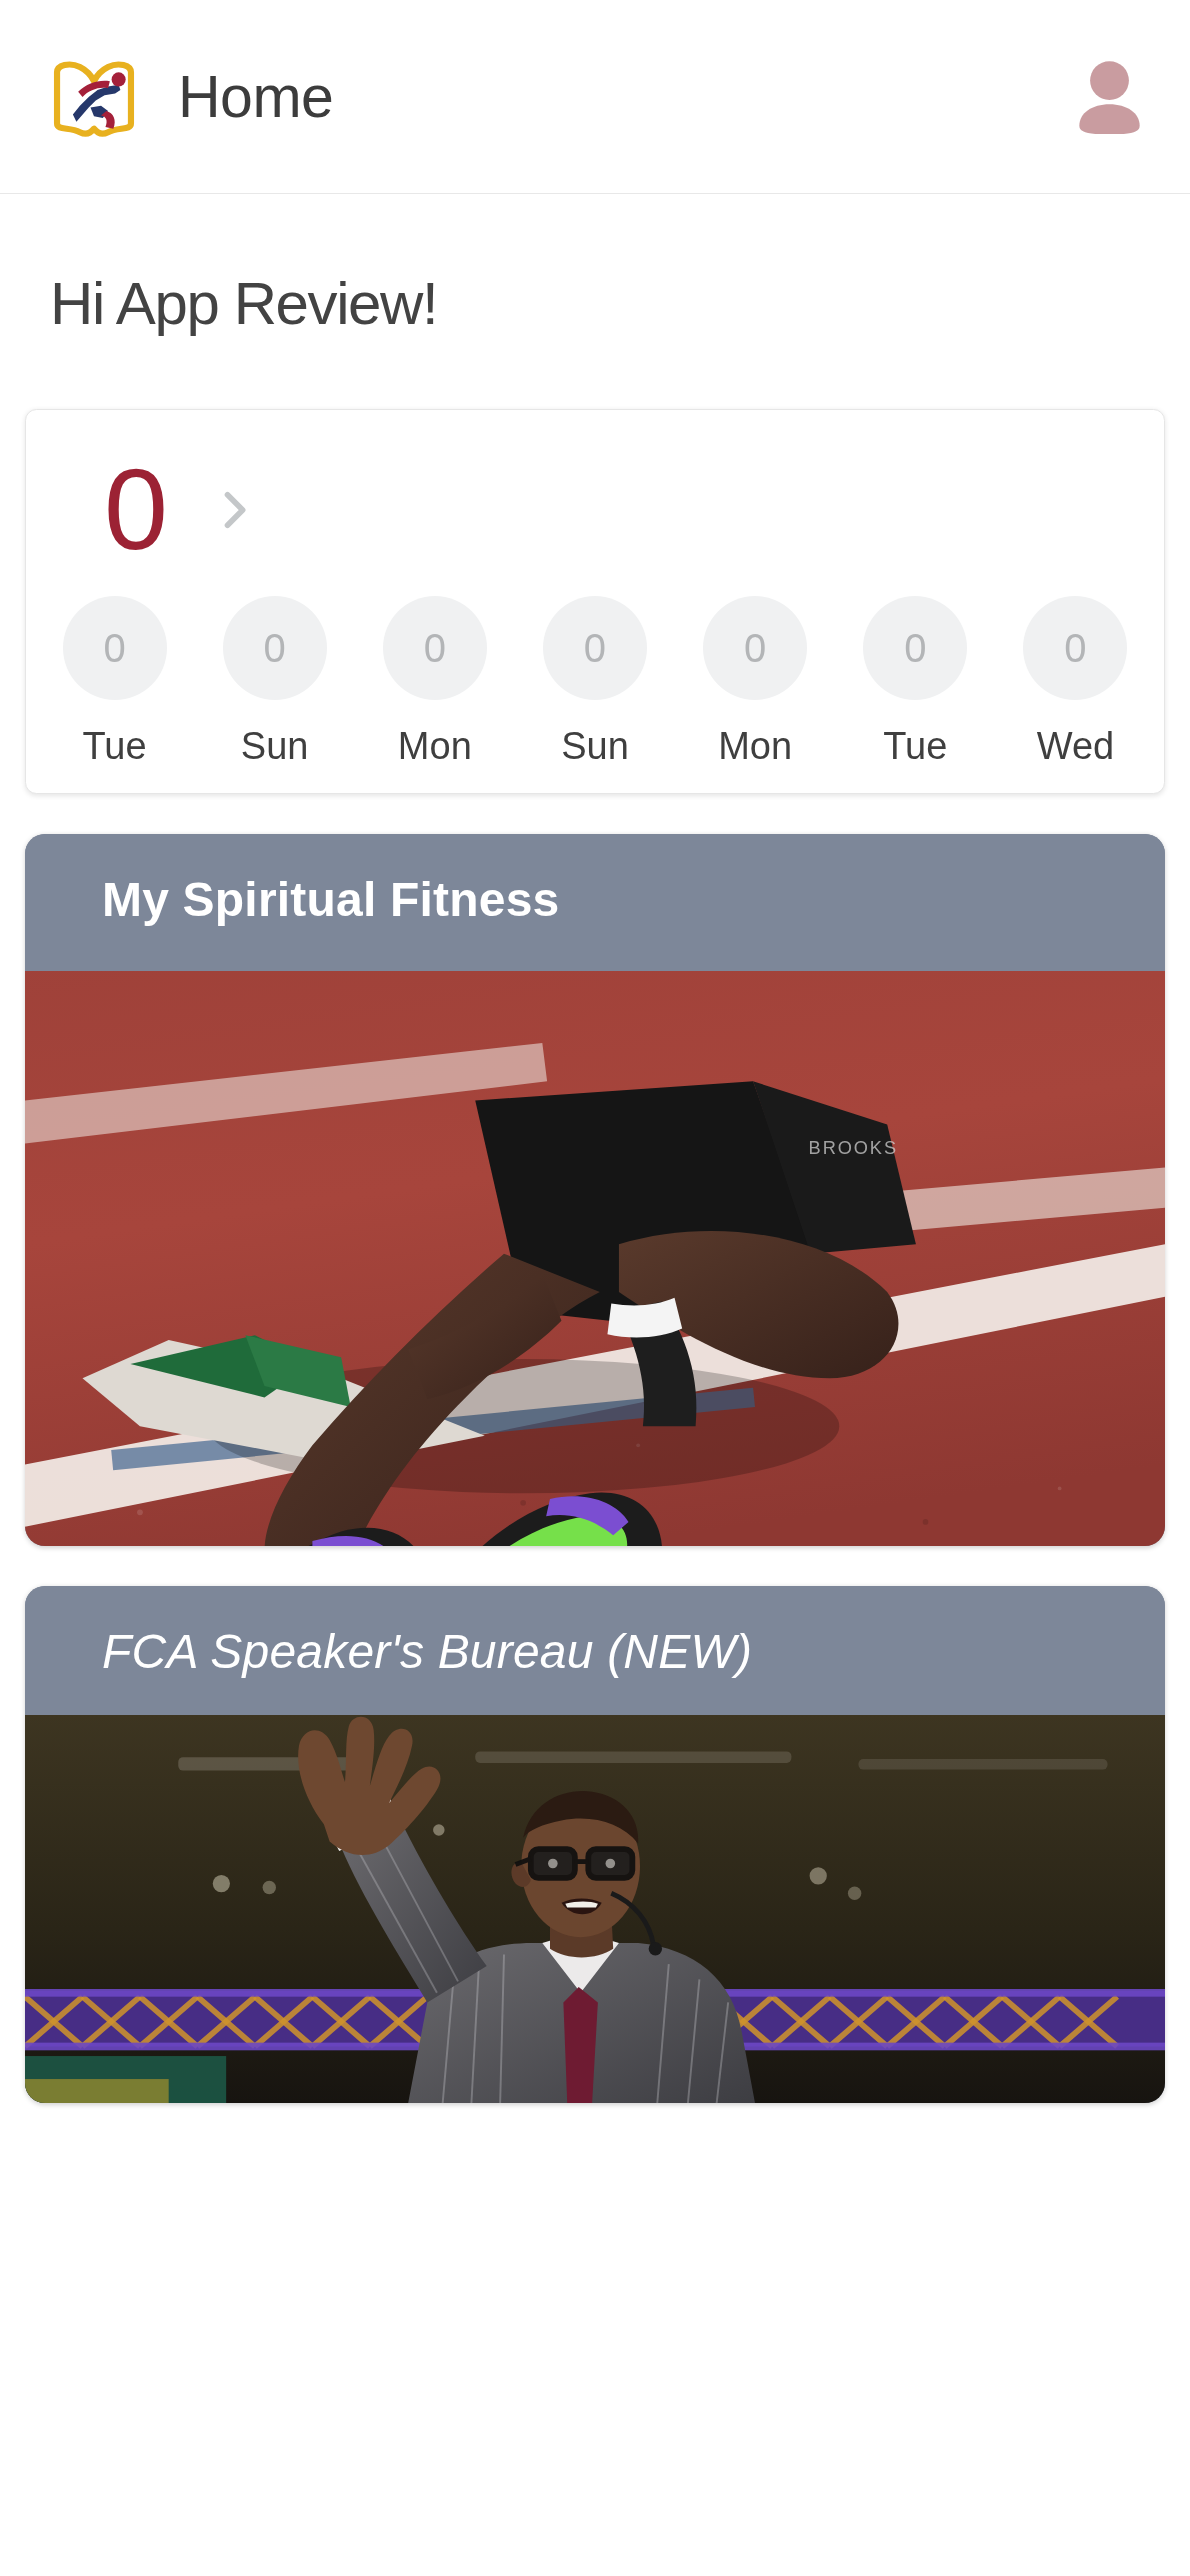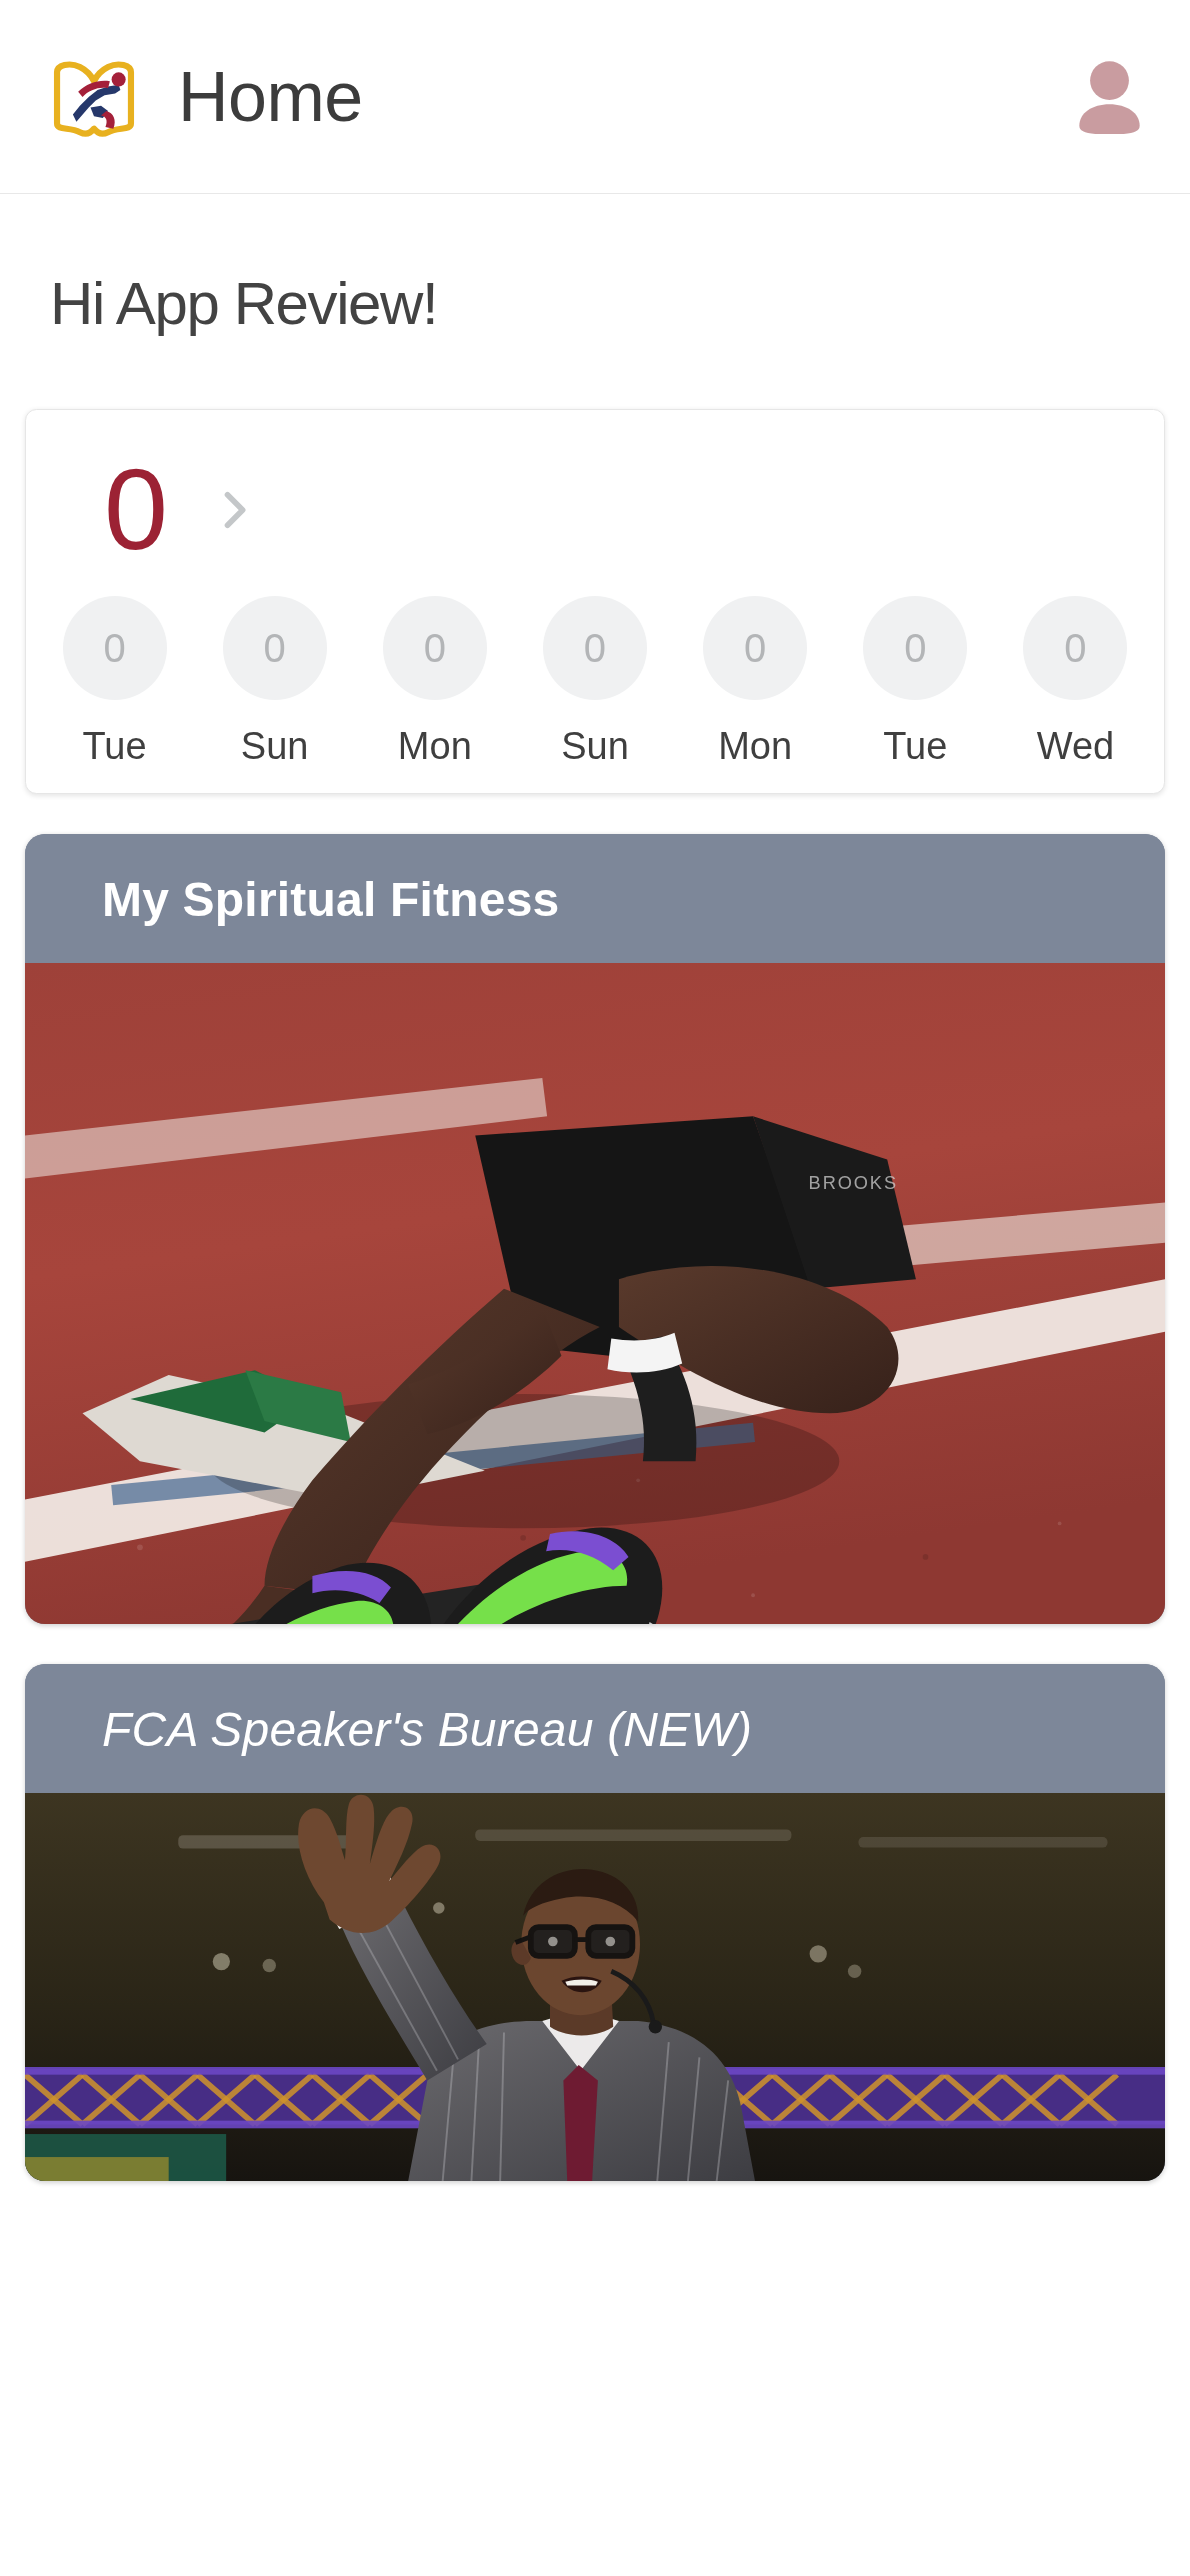--- a/index.html
+++ b/index.html
@@ -19,21 +19,21 @@
     align-items:center;
     padding:0 46px 0 50px;
     border-bottom:1.9px solid #e8e8e8;
   }
   .brand-logo{
     width:88px; height:88px;
     flex:0 0 88px;
     display:block;
   }
   .header-title{
-    font-size:70px;
+    font-size:59px;
     font-weight:400;
     color:#3c3c3c;
     margin-left:40px;
     letter-spacing:-0.5px;
     white-space:nowrap;
   }
   .header-spacer{ flex:1 1 auto; }
   .avatar-icon{ width:69px; height:75px; display:block; }
 
   
@@ -127,21 +127,21 @@
     letter-spacing:0.2px;
     white-space:nowrap;
   }
   .feature-title.regular{ font-weight:400;font-style:italic; }
   .feature-media{
     width:100%;
     display:block;
     position:relative;
     overflow:hidden;
   }
-  .media-track{ height:661px; }
+  .media-track{ height:575px;margin-top:8px; }
   .media-speaker{ height:388px; }
   .feature-media svg{ display:block; width:100%; height:100%; }
 </style>
 </head>
 <body>
 
 <div class="app-header">
 
   <span class="brand-logo">
     <svg viewBox="0 0 100 100" xmlns="http://www.w3.org/2000/svg">

